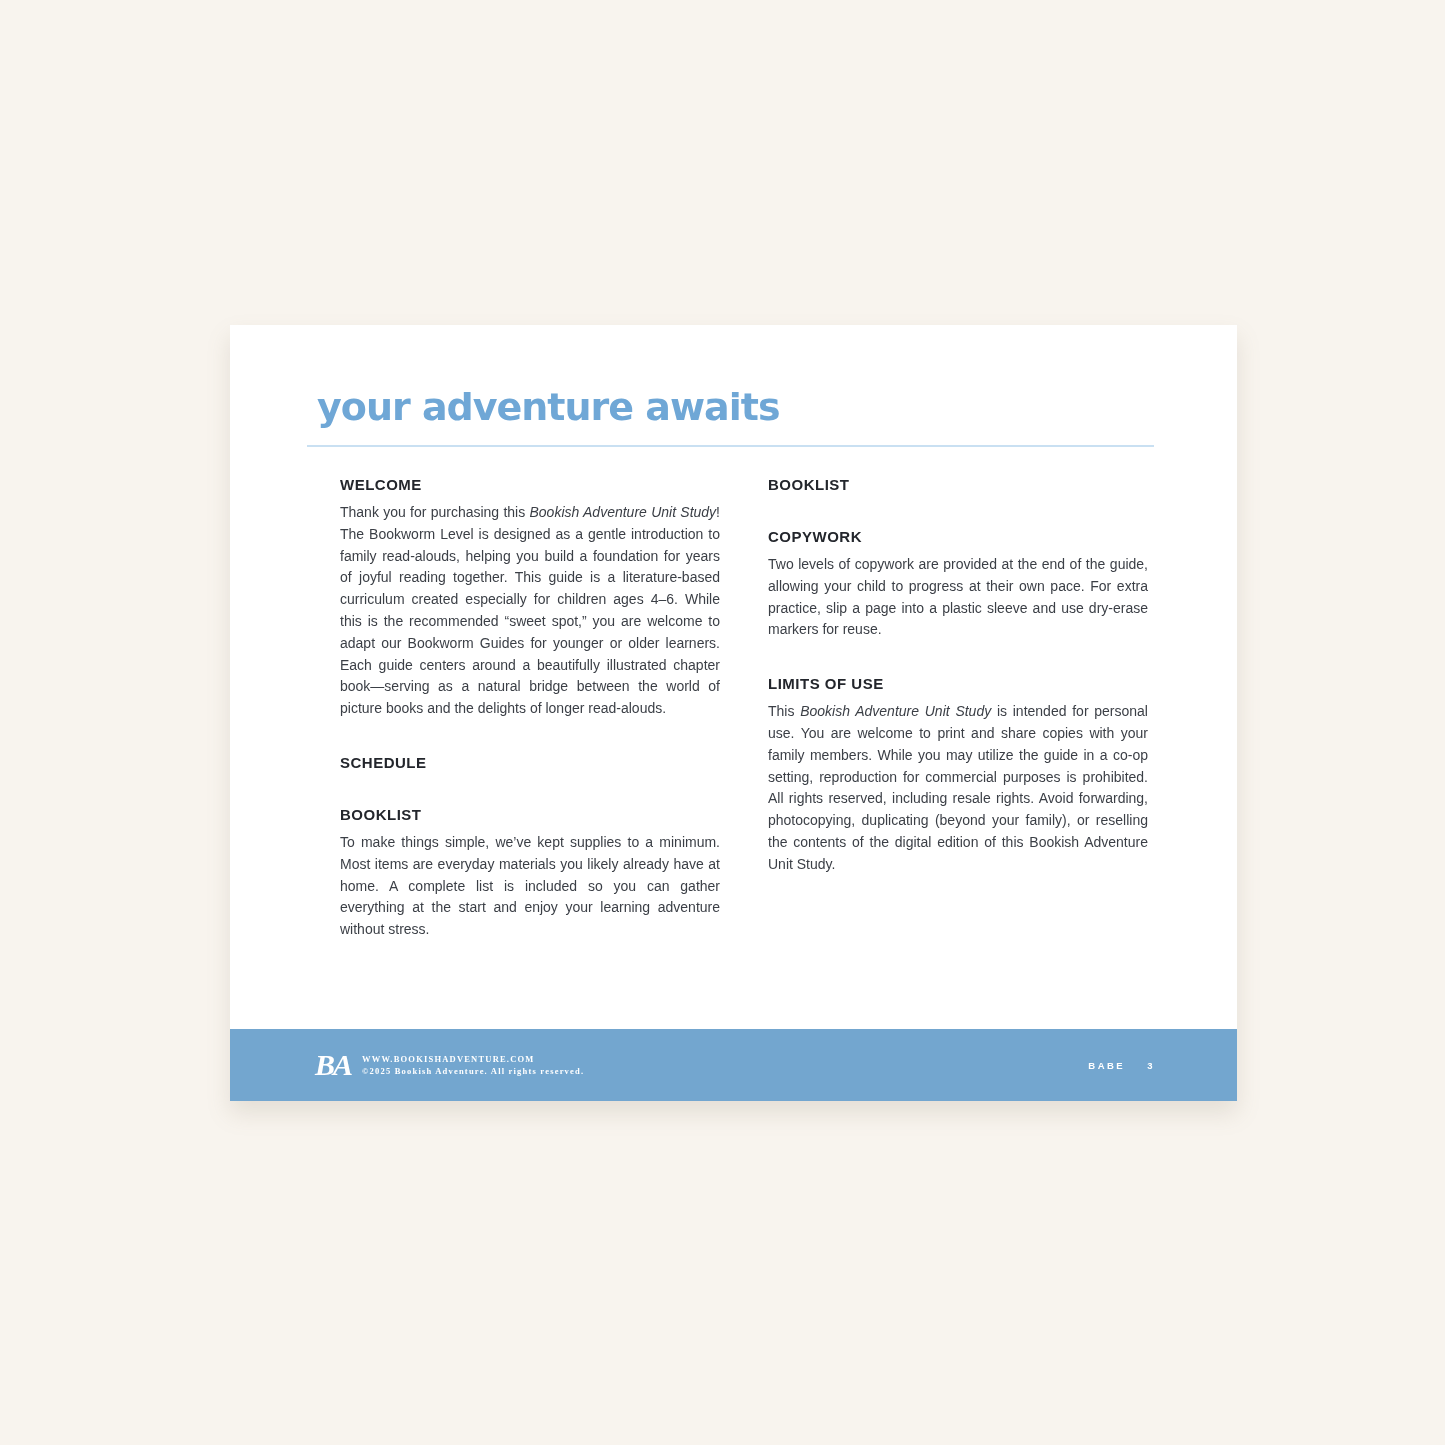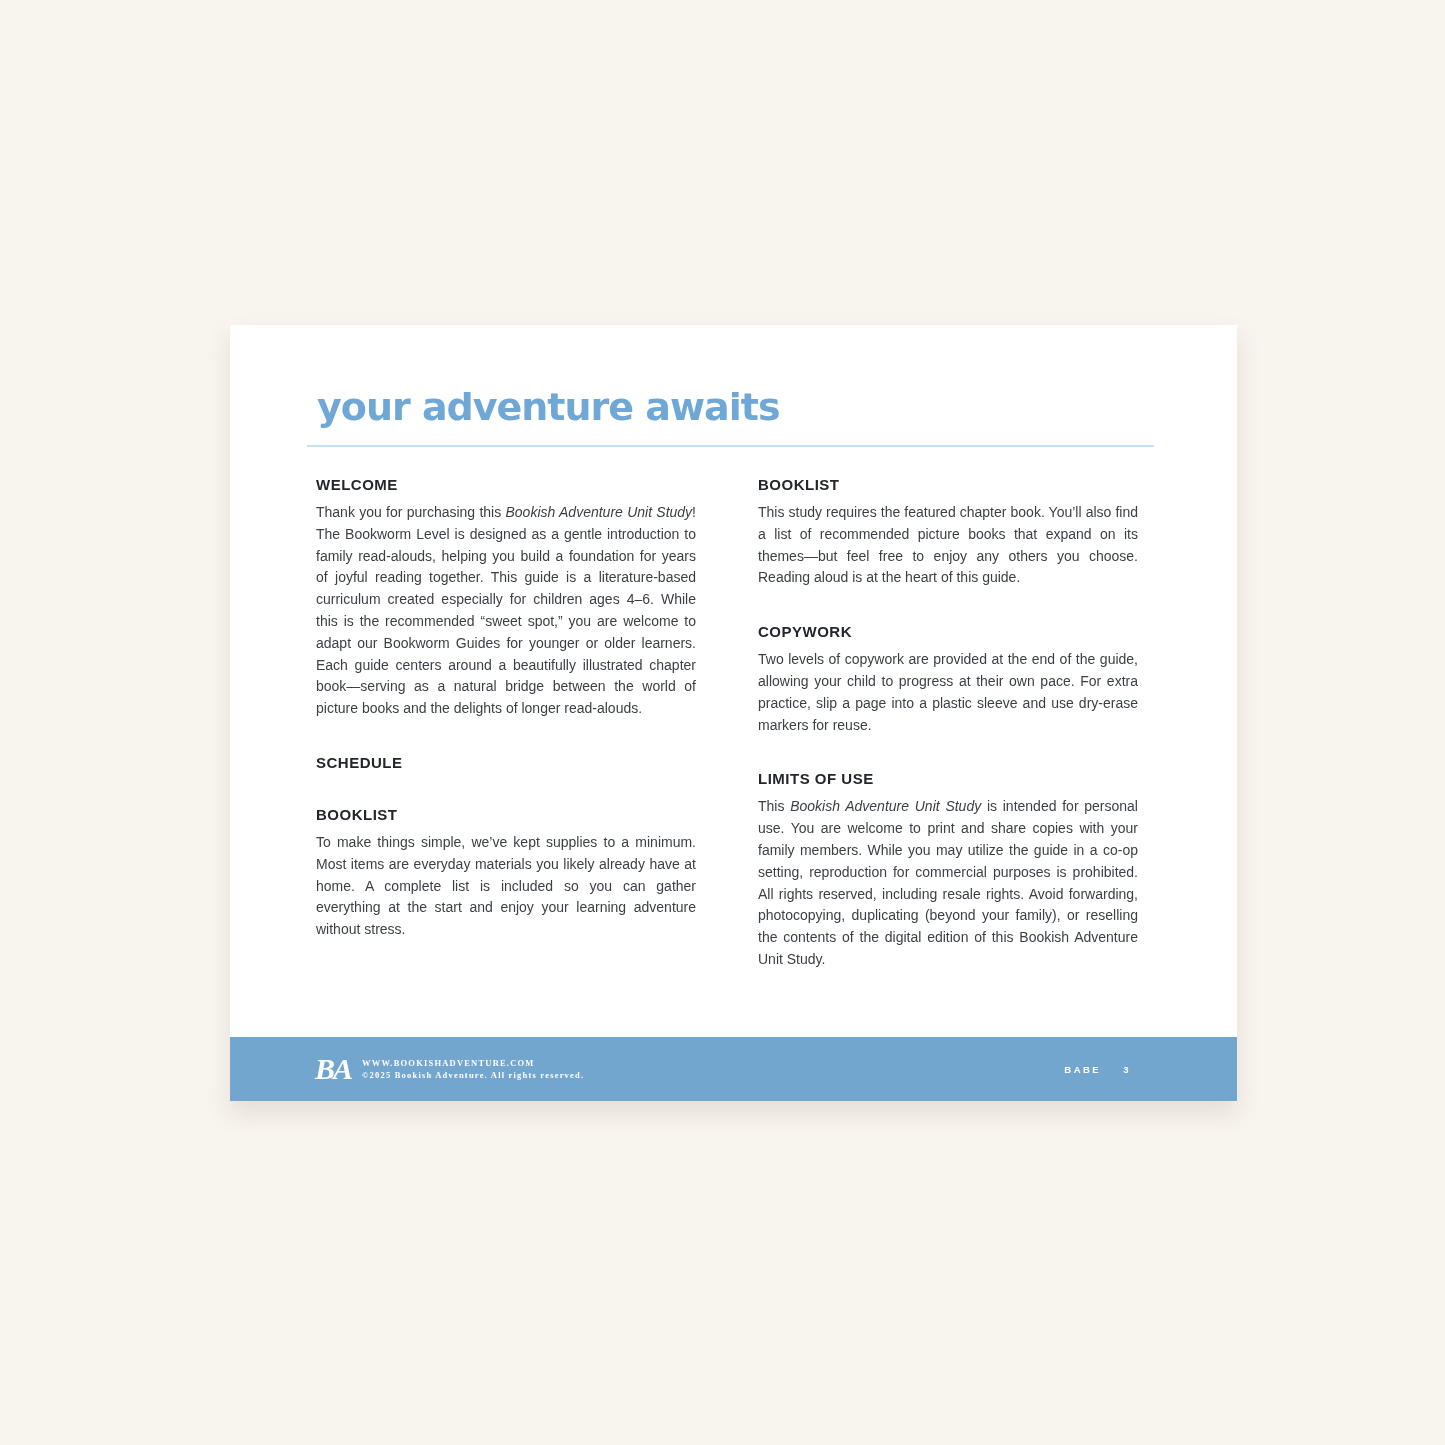--- a/index.html
+++ b/index.html
@@ -41,25 +41,25 @@
   .rule {
     position: absolute;
     left: 77px;
     top: 120px;
     width: 847px;
     height: 2px;
     background: var(--rule_blue, #C9E0F2);
   }
   .columns {
     position: absolute;
-    left: 86px;
+    left: 110px;
     top: 150px;
     width: 822px;
     display: flex;
-    column-gap: 62px;
+    column-gap: 48px;
   }
   .col { width: 380px; flex: 0 0 380px; }
   section { margin: 0 0 33px 0; }
   h2 {
     margin: 0;
     font-size: 15px;
     line-height: 19px;
     font-weight: 700;
     letter-spacing: 0.5px;
     color: var(--heading_dark, #23262C);
@@ -70,26 +70,26 @@
     line-height: 21.8px;
     color: var(--body_gray, #3B3F46);
     text-align: justify;
   }
   p em { font-style: italic; }
   .footer {
     position: absolute;
     left: 0;
     bottom: 0;
     width: 100%;
-    height: 64px;
+    height: 72px;
     background: var(--footer_blue, #73A6CF);
     display: flex;
     align-items: center;
     justify-content: space-between;
-    padding: 0 106px 0 85px;
+    padding: 0 82px 0 85px;
   }
   .footer-left { display: flex; align-items: center; gap: 11px; }
   .logo {
     font-family: "Liberation Serif", serif;
     font-style: italic;
     font-weight: 700;
     font-size: 30px;
     line-height: 1;
     color: #ffffff;
     letter-spacing: -2px;
@@ -136,21 +136,20 @@
         <section>
           <h2>BOOKLIST</h2>
           <p>To make things simple, we’ve kept supplies to a minimum. Most items are everyday materials you likely already have at home. A complete list is included so you can gather everything at the start and enjoy your learning adventure without stress.</p>
         </section>
 
       </div>
       <div class="col">
 
         <section>
           <h2>BOOKLIST</h2>
-          <p>This study requires the featured chapter book. You’ll also find a list of recommended picture books that expand on its themes—but feel free to enjoy any others you choose. Reading aloud is at the heart of this guide.</p>
         </section>
 
         <section>
           <h2>COPYWORK</h2>
           <p>Two levels of copywork are provided at the end of the guide, allowing your child to progress at their own pace. For extra practice, slip a page into a plastic sleeve and use dry-erase markers for reuse.</p>
         </section>
 
         <section>
           <h2>LIMITS OF USE</h2>
           <p><span>This </span><em>Bookish Adventure Unit Study</em><span> is intended for personal use. You are welcome to print and share copies with your family members. While you may utilize the guide in a co-op setting, reproduction for commercial purposes is prohibited. All rights reserved, including resale rights. Avoid forwarding, photocopying, duplicating (beyond your family), or reselling the contents of the digital edition of this Bookish Adventure Unit Study.</span></p>

